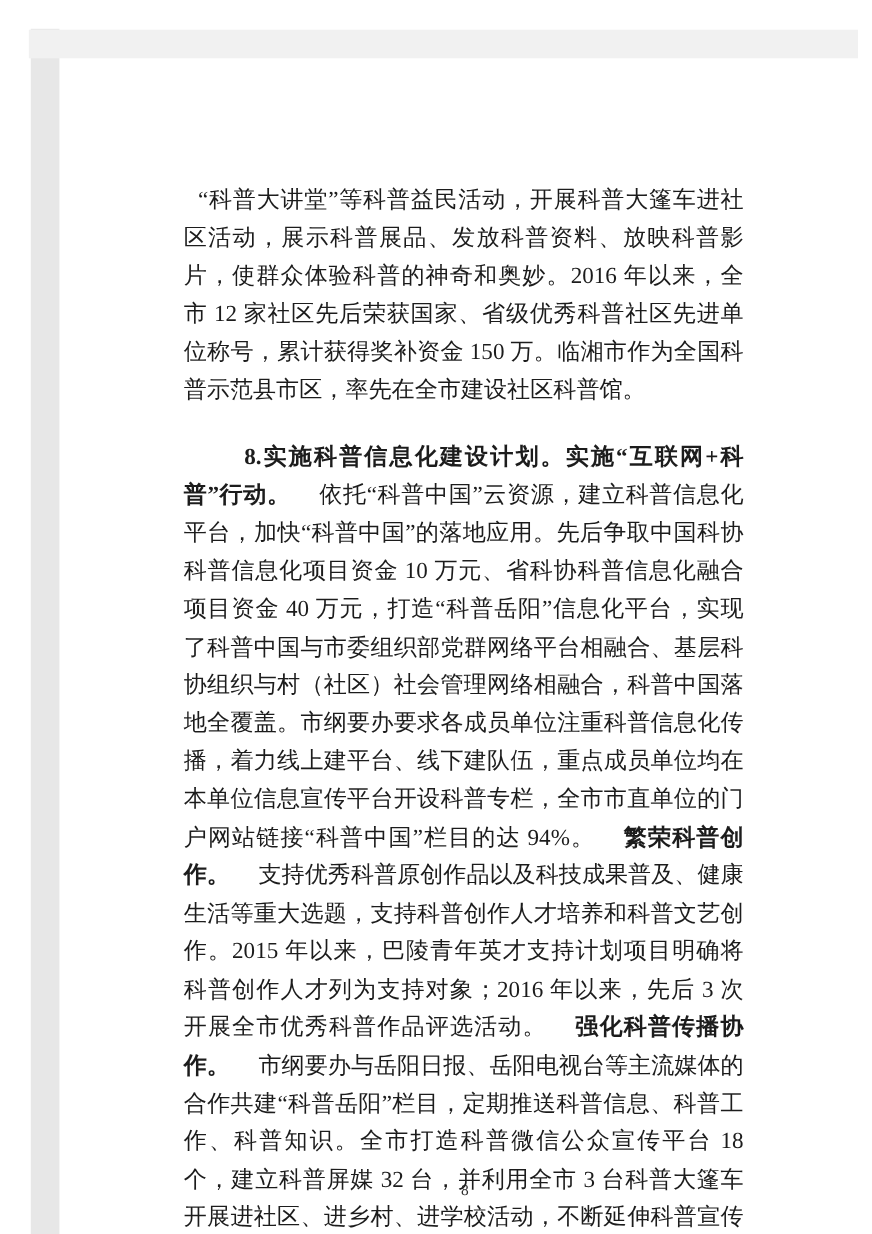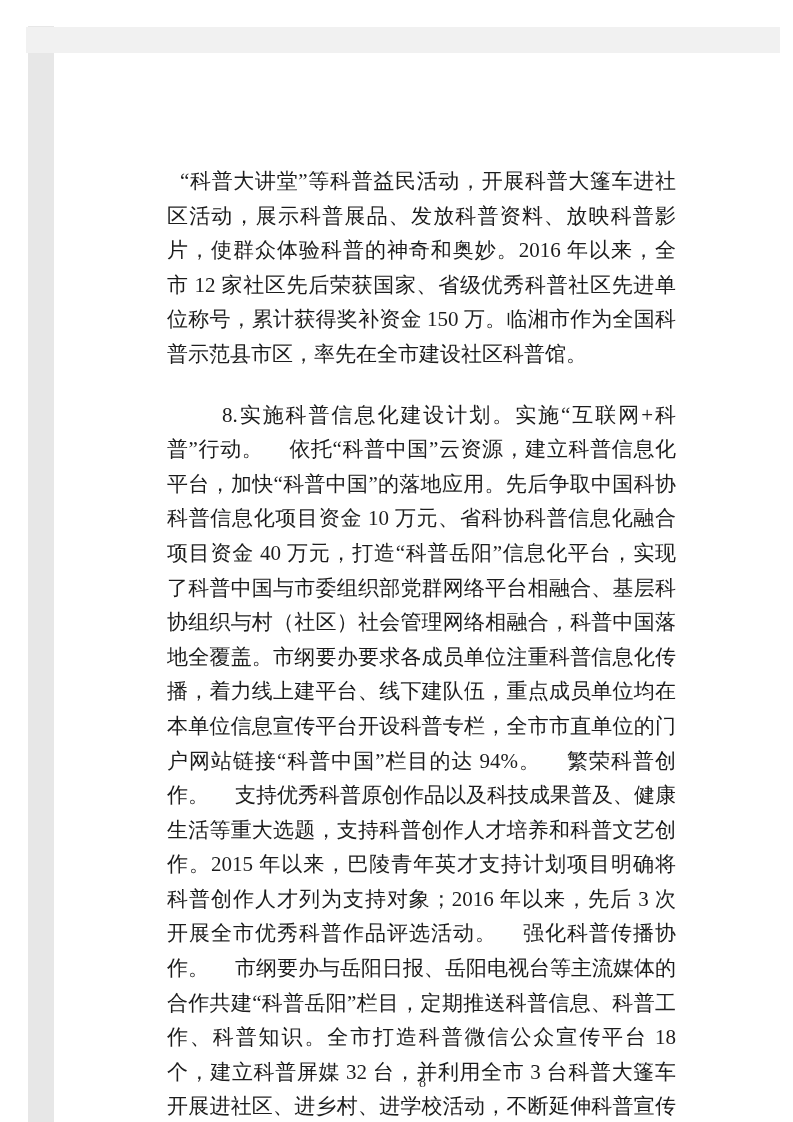--- a/index.html
+++ b/index.html
@@ -39,21 +39,21 @@
   }
   .para {
     font-size: 21px;
     line-height: 34.6px;
     text-align: justify;
     color: #1c1c1c;
     word-break: break-all;
   }
   .para.indent { text-indent: 2em; }
   .run { font-weight: normal; }
-  .run.bold { font-weight: 400; }
+  .run.bold { font-weight: 700; }
   .page-number {
     position: absolute;
     top: 1036px;
     left: 0;
     width: 100%;
     text-align: center;
     font-size: 14px;
     color: #2a2a2a;
   }
 </style>

